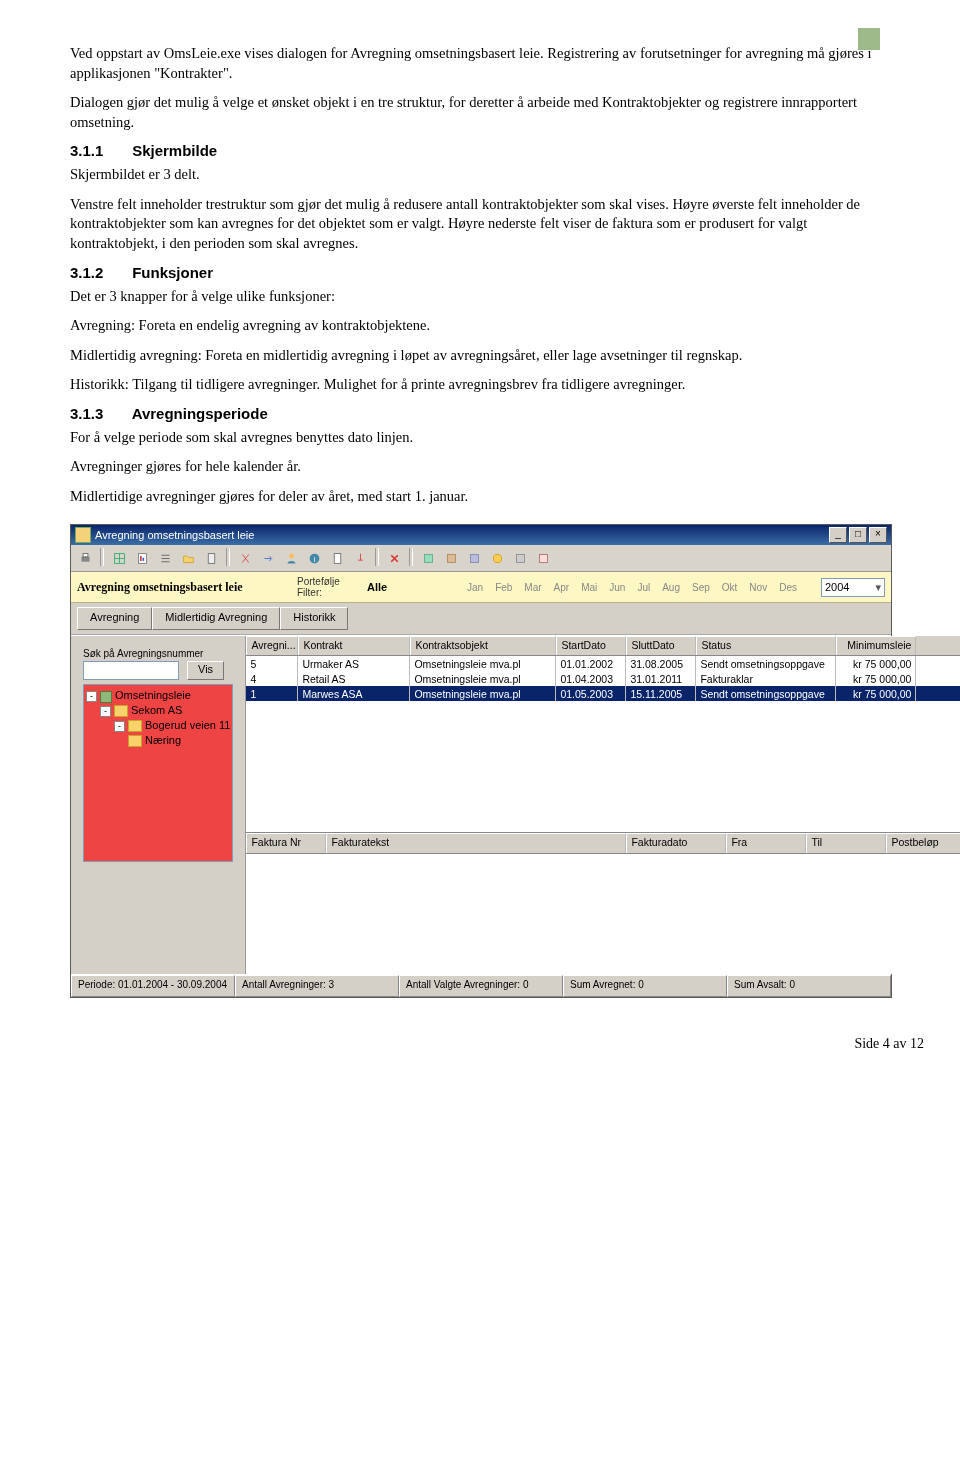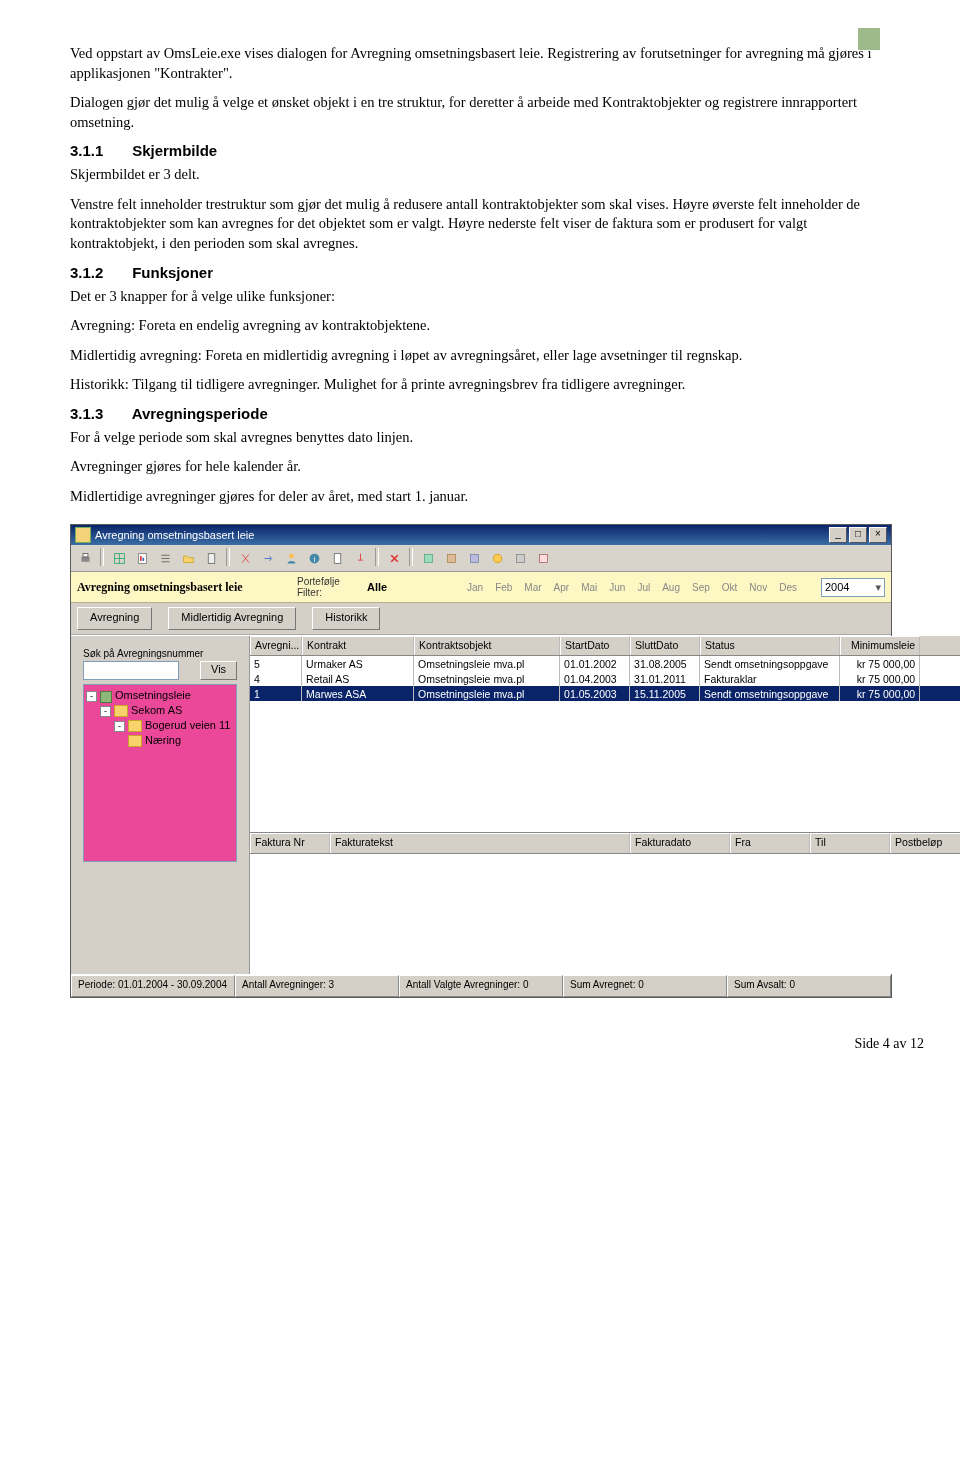--- a/index.html
+++ b/index.html
@@ -110,47 +110,47 @@
   .yellowbar .yval { font-size:11px; font-weight:bold; flex:0 0 90px; }
   .months { flex:1; display:flex; gap:12px; font-size:10px; color:#888; }
   .yearbox {
     width:56px; height:17px; background:#fff; border:1px solid #7f9db9;
     display:flex; align-items:center; padding:0 3px; font-size:11px;
   }
 
   .toprow2 {
     display:flex;
     align-items:center;
-    gap:16px;
+    gap:0;
     padding:4px 6px;
     border-bottom:1px solid #aaa;
   }
   .btn3d {
     background:#d4d0c8;
     border:1px solid #fff;
     border-right-color:#777; border-bottom-color:#777;
     padding:1px 12px;
     font-size:11px;
     height:19px;
     line-height:17px;
   }
 
   .mainarea { display:flex; border-top:1px solid #fff; }
   .leftcol {
     width: 180px;
     border-right:1px solid #999;
     padding:12px;
     box-sizing:border-box;
   }
-  .searchrow { display:flex; align-items:center; gap:21px; margin-bottom:4px; font-size:10px;}
+  .searchrow { display:flex; align-items:center; gap:8px; margin-bottom:4px; font-size:10px;}
   .searchrow input {
     width: 90px; height:15px; border:1px solid #7f9db9; font-size:10px;
   }
   .tree {
-    background:#ec4899;
+    background:#ef4444;
     border:1px solid #7f9db9;
     height: 170px;
     padding:3px 2px;
     font-size:11px;
     line-height:1.35;
     overflow:hidden;
   }
   .tree .node { white-space:nowrap; }
   .tree .pm {
     display:inline-block; width:9px; height:9px; border:1px solid #888;

